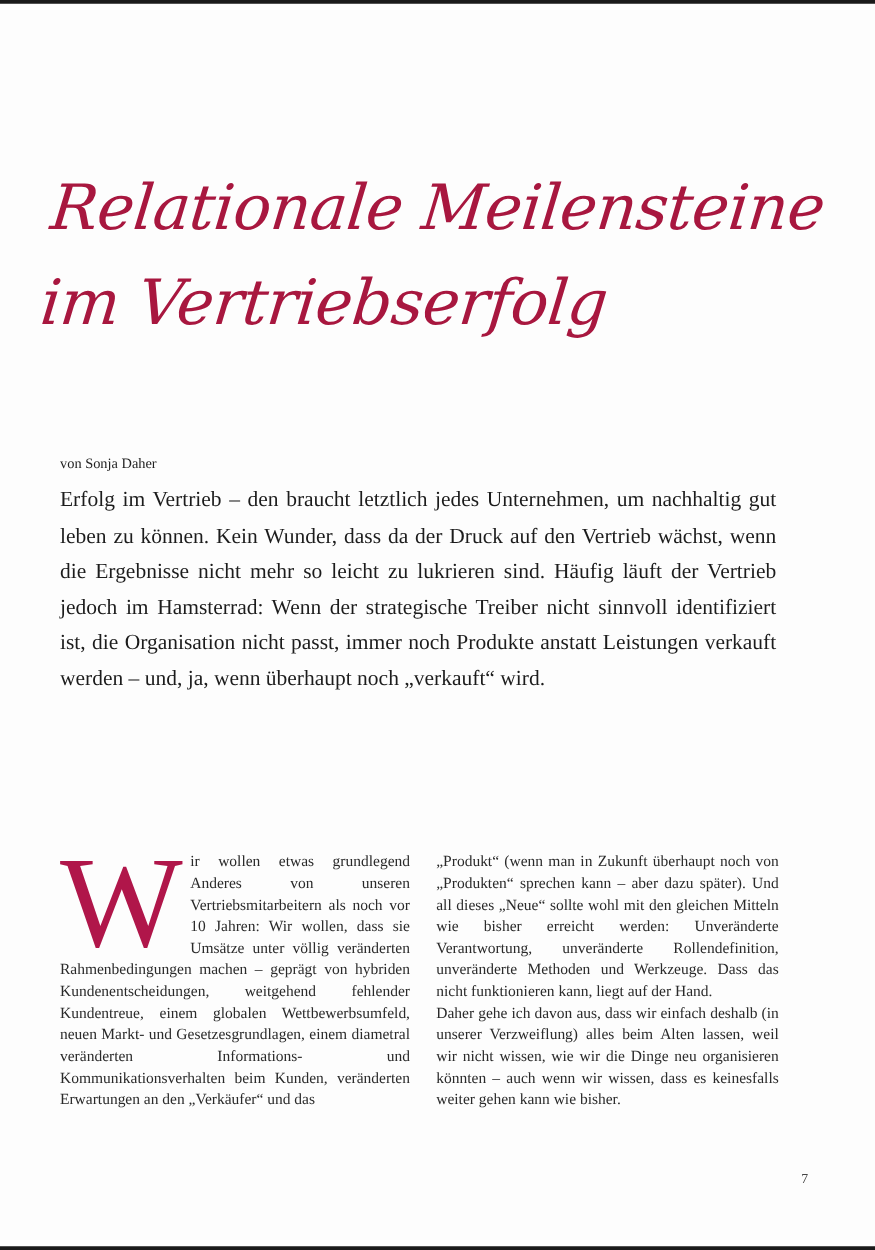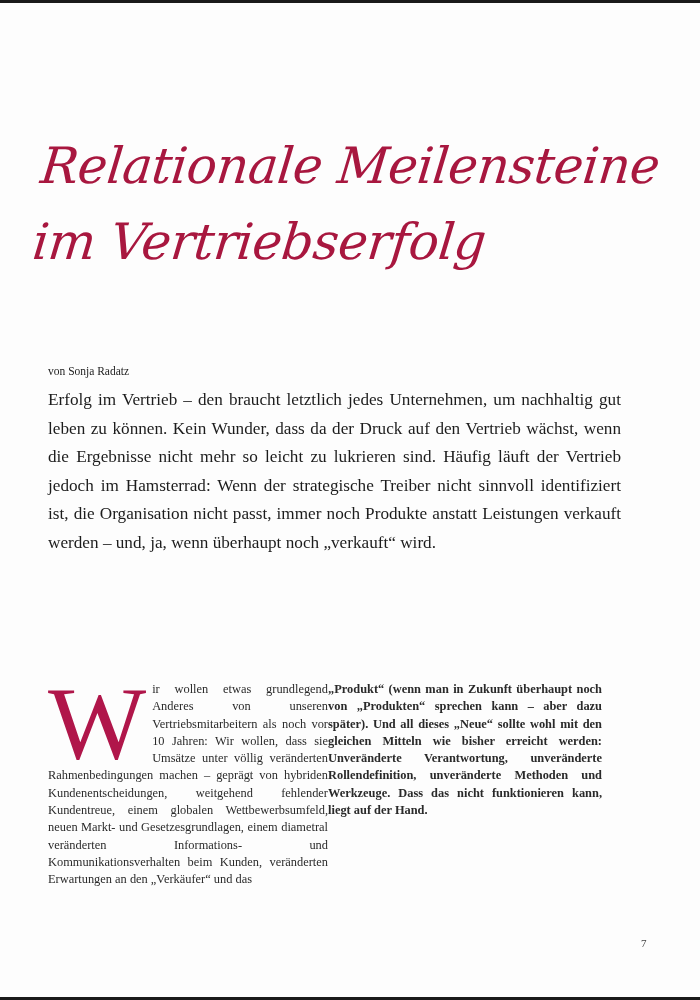--- a/index.html
+++ b/index.html
@@ -39,21 +39,21 @@
       text-align: justify;
     }
     .lead p { margin: 0; }
 
     .col {
       position: absolute; top: 681px;
       font-size: 12.4px; line-height: 17.3px; color: #2a2a2a;
       text-align: justify; hyphens: manual;
     }
     .col-left { left: 48px; width: 280px; }
-    .col-right { left: 328px; width: 274px; font-weight: bold; }
+    .col-right { left: 349px; width: 274px; }
     .col p { margin: 0; }
 
     .dropcap {
       float: left;
       font-family: "Liberation Serif", serif;
       font-size: 104px;
       line-height: 76px;
       height: 80px;
       color: #b0164a;
       margin: 2px 6px 0 0;
@@ -68,30 +68,31 @@
 </head>
 <body>
 
 <div class="page-border-top"></div>
 
 <h1 class="title">
   <span>Relationale Meilensteine</span>
   <span>im Vertriebserfolg</span>
 </h1>
 
-<div class="byline">von Sonja Radatz</div>
+<div class="byline">von Sonja Daher</div>
 
 <div class="lead">
   <p>Erfolg im Vertrieb – den braucht letztlich jedes Unternehmen, um nachhaltig gut leben zu können.  Kein Wunder, dass da der Druck auf den Vertrieb wächst, wenn die Ergebnisse nicht mehr so leicht zu lukrieren sind.  Häufig läuft der Vertrieb jedoch im Hamsterrad: Wenn der strategische Treiber nicht sinnvoll identifiziert ist, die Organisation nicht passt, immer noch Produkte anstatt Leistungen verkauft werden – und, ja, wenn überhaupt noch „verkauft“ wird.</p>
 </div>
 
 <div class="col col-left">
   <span class="dropcap">W</span>
   <p>ir wollen etwas grundlegend Anderes von unseren Vertriebsmitarbeitern als noch vor 10 Jahren: Wir wollen, dass sie Umsätze unter völlig veränderten Rahmenbedingungen machen – geprägt von hybriden Kundenentscheidungen, weitgehend fehlender Kundentreue, einem globalen Wettbewerbsumfeld, neuen Markt- und Gesetzesgrundlagen, einem diametral veränderten Informations- und Kommunikationsverhalten beim Kunden, veränderten Erwartungen an den „Verkäufer“ und das</p>
 </div>
 
 <div class="col col-right">
   <p>„Produkt“ (wenn man in Zukunft überhaupt noch von „Produkten“ sprechen kann – aber dazu später). Und all dieses „Neue“ sollte wohl mit den gleichen Mitteln wie bisher erreicht werden: Unveränderte Verantwortung, unveränderte Rollendefinition, unveränderte Methoden und Werkzeuge. Dass das nicht funktionieren kann, liegt auf der Hand.</p>
+  <p>Daher gehe ich davon aus, dass wir einfach deshalb (in unserer Verzweiflung) alles beim Alten lassen, weil wir nicht wissen, wie wir die Dinge neu organisieren könnten – auch wenn wir wissen, dass es keinesfalls weiter gehen kann wie bisher.</p>
 </div>
 
 <div class="page-number">7</div>
 
 <div class="page-border-bottom"></div>
 
 </body></html>

